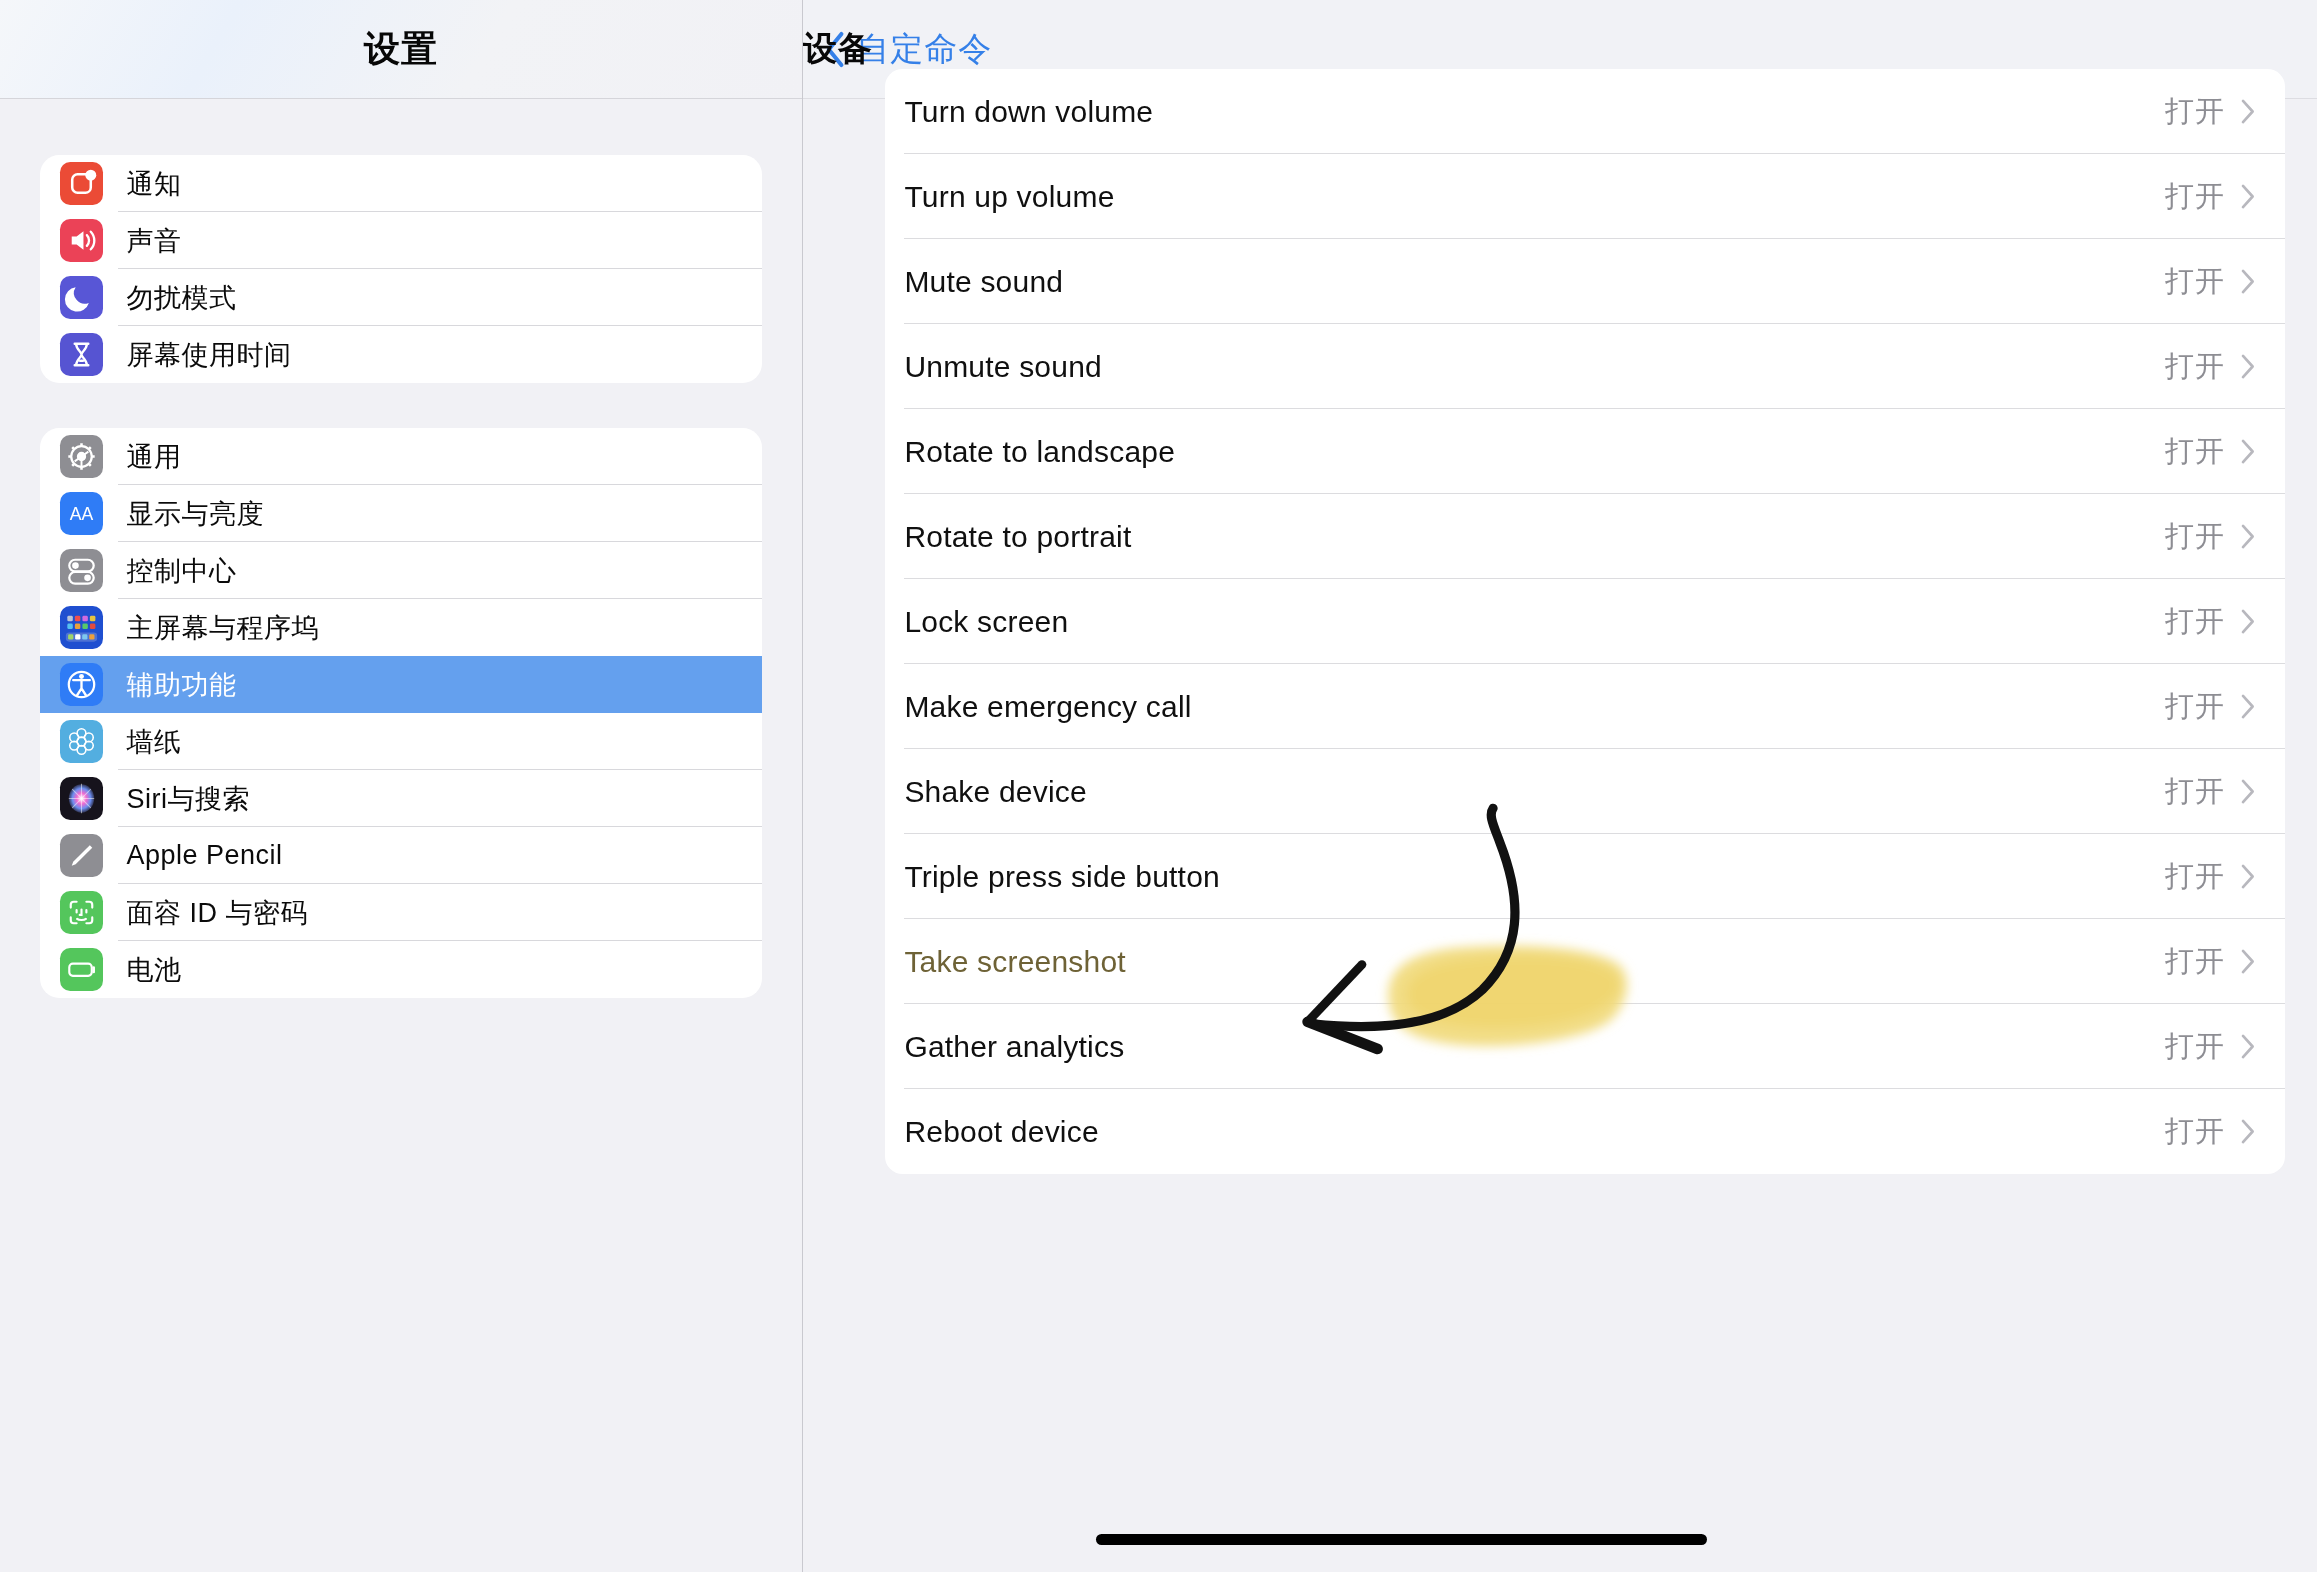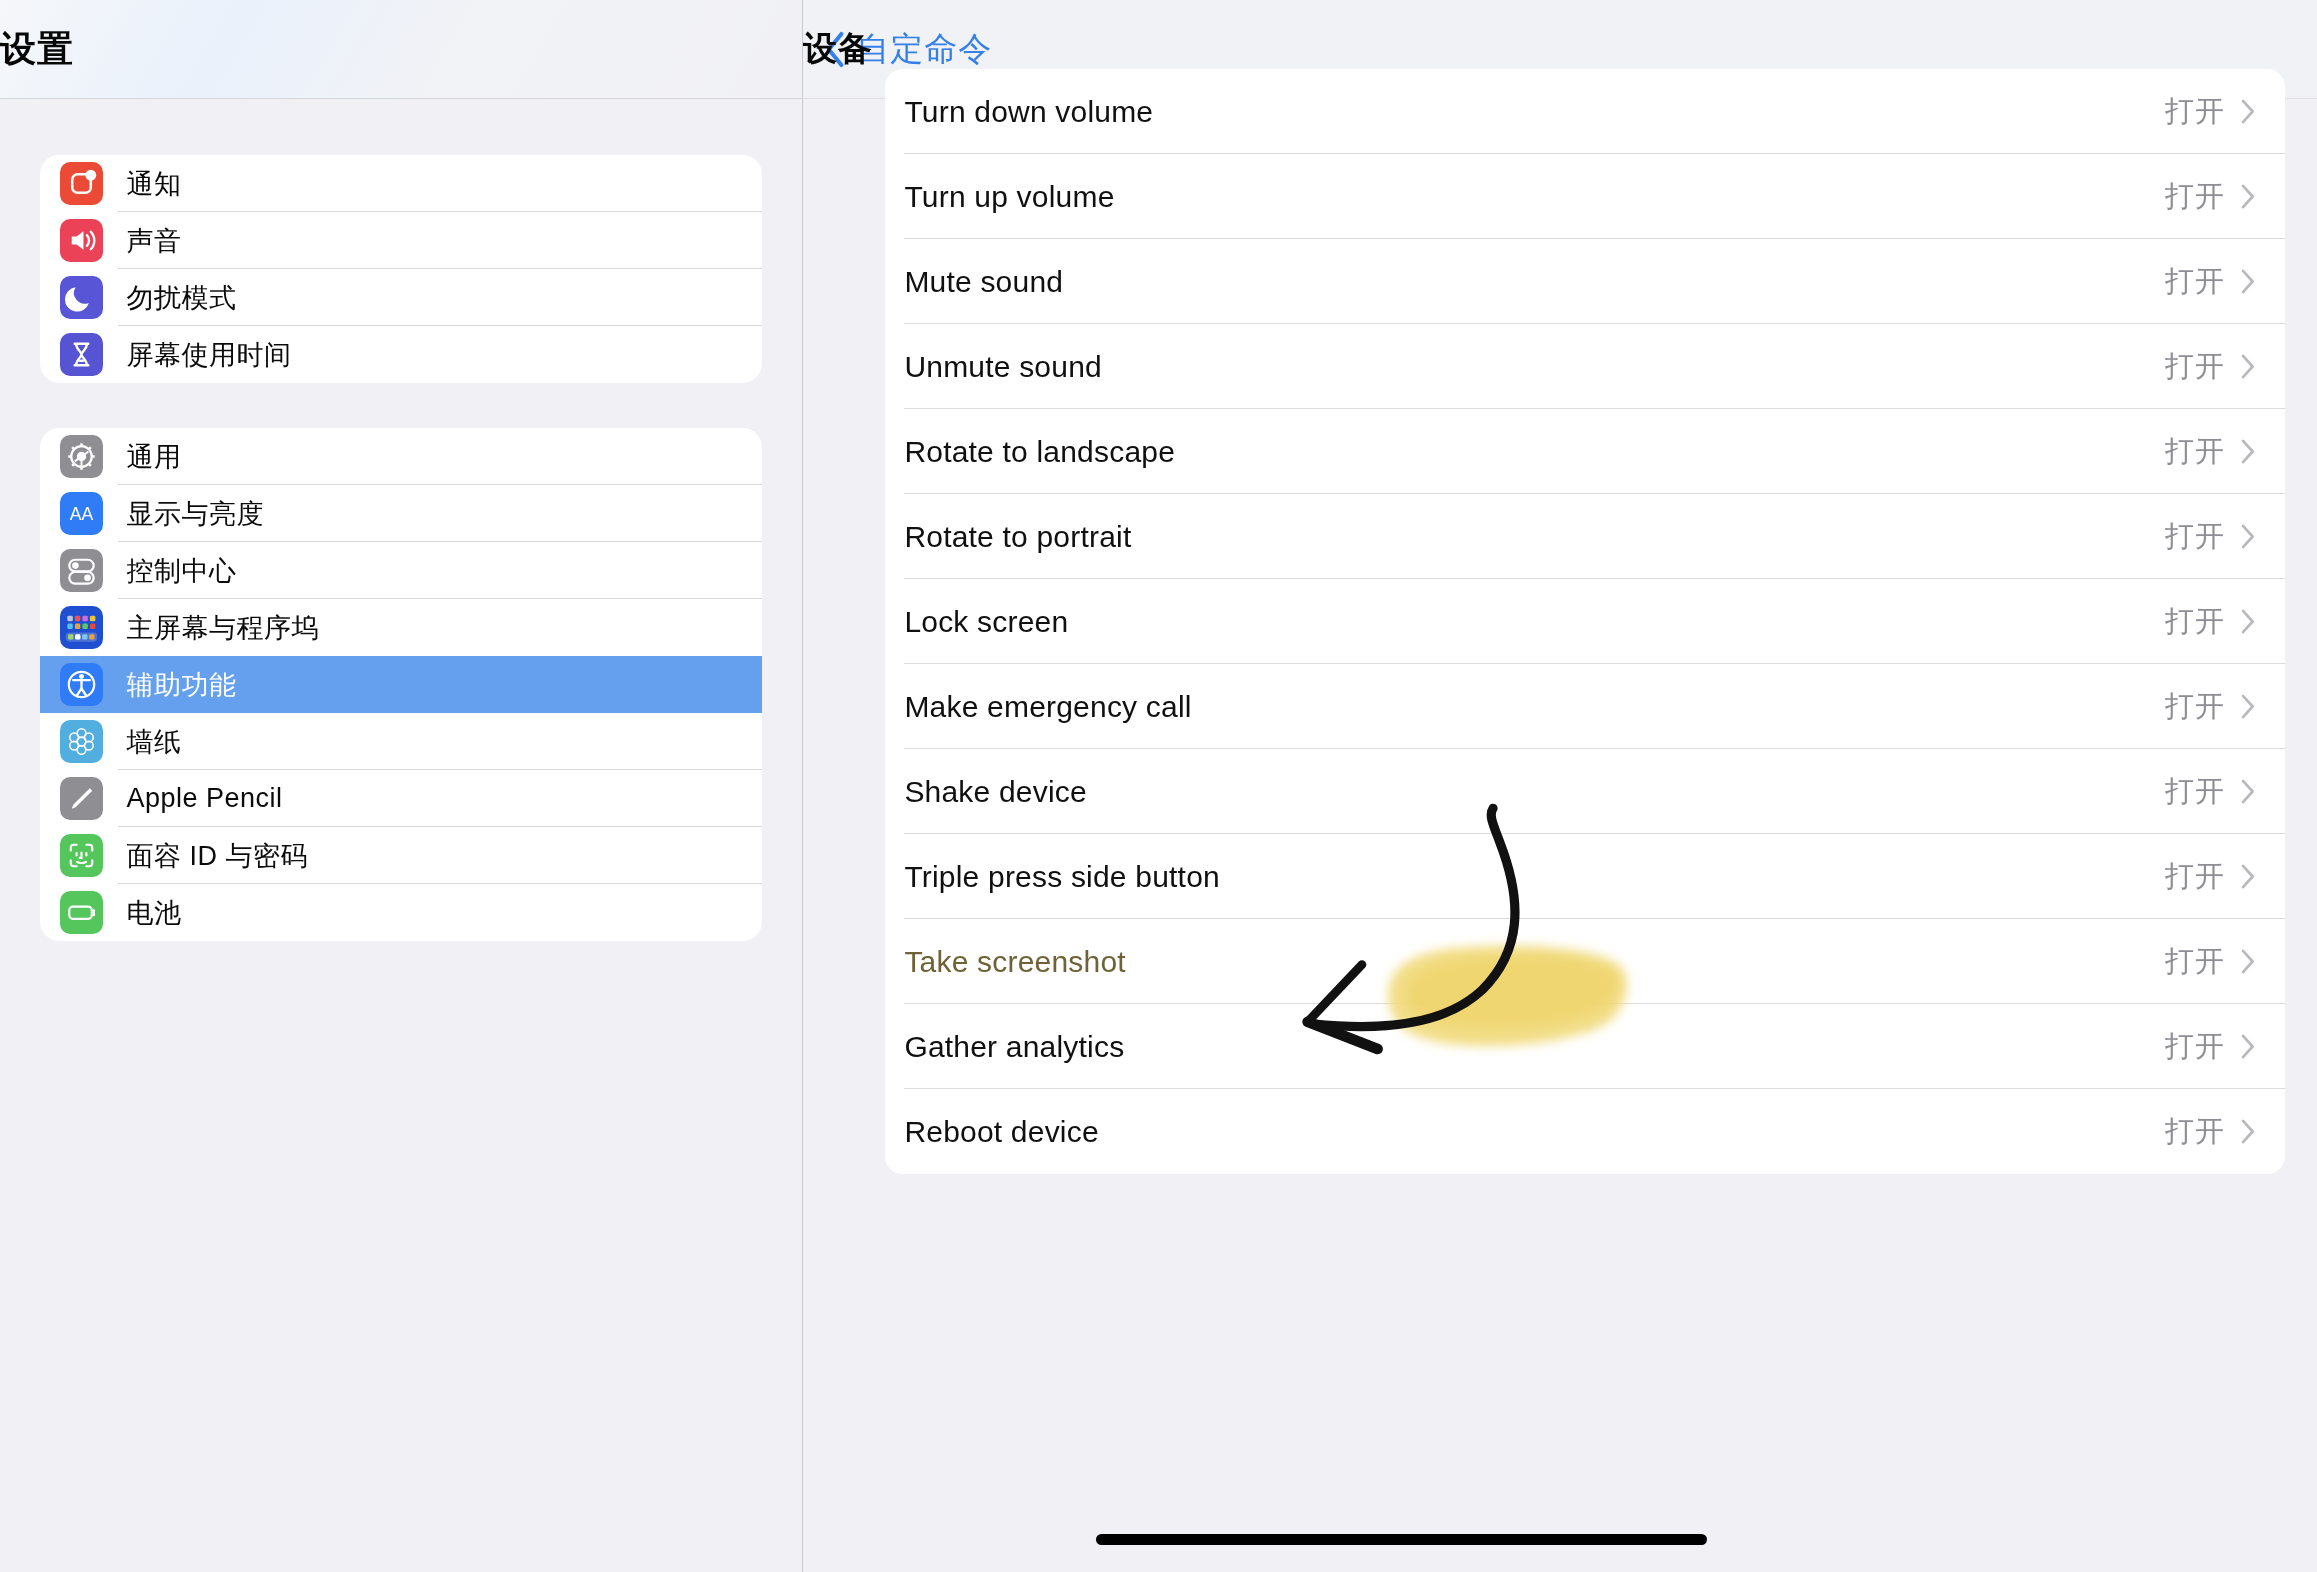--- a/index.html
+++ b/index.html
@@ -17,21 +17,21 @@
     width: 803px; height: 1572px;
     background: #f1f1f5;
     border-right: 1.9px solid #c9c9cf;
     overflow: hidden;
   }
   #sidebar-header {
     position: relative;
     height: 99px;
     background: linear-gradient(120deg, #f5f7fa 0%, #eaf1fb 28%, #f2f3f6 60%, #f1f1f5 100%);
     border-bottom: 1.5px solid #d5d5da;
-    display: flex; align-items: center; justify-content: flex-start;
+    display: flex; align-items: center; justify-content: center;
   }
   #sidebar-title {
     font-size: 36px; font-weight: bold; color: #070707; letter-spacing: 1px;
   }
   #sidebar-scroll { padding: 16px; }
   .side-card {
     background: #ffffff;
     border-radius: 19.4px;
     margin: 0 24px;
     overflow: hidden;
@@ -283,20 +283,38 @@
                   <circle cx="29.5" cy="17.8" r="4.5"></circle>
                   <circle cx="14.5" cy="26.2" r="4.5"></circle>
                   <circle cx="29.5" cy="26.2" r="4.5"></circle>
                 </g>
               </svg>
           </div>
           <div class="si-label">墙纸</div>
           <div class="sep"></div>
         </div>
         <div class="side-row">
+          <div class="si-icon" style="background:#16131c;">
+            <svg width="43" height="43" viewBox="0 0 44 44">
+              <defs>
+                <radialGradient id="sirig" cx="50%" cy="50%" r="55%">
+                  <stop offset="0%" stop-color="#ffffff"></stop>
+                  <stop offset="35%" stop-color="#f06bd0"></stop>
+                  <stop offset="65%" stop-color="#6d8ef0"></stop>
+                  <stop offset="100%" stop-color="#1a1520"></stop>
+                </radialGradient>
+              </defs>
+              <ellipse cx="22" cy="22" rx="13" ry="14.5" fill="url(#sirig)"></ellipse>
+              <path d="M22 7v30M9 22h26M12.5 12.5l19 19M31.5 12.5l-19 19" stroke="#ffffff" stroke-width="1.1" opacity="0.5"></path>
+            </svg>
+          </div>
+          <div class="si-label">Siri与搜索</div>
+          <div class="sep"></div>
+        </div>
+        <div class="side-row">
           <div class="si-icon" style="background:#8e8e93;">
             <svg width="43" height="43" viewBox="0 0 44 44">
                 <path d="M30.5 11.5l2.5 2.5-17 17-4 1.5 1.5-4z" fill="#fff"></path>
               </svg>
           </div>
           <div class="si-label">Apple Pencil</div>
           <div class="sep"></div>
         </div>
         <div class="side-row">
           <div class="si-icon" style="background:#54c65c;">

